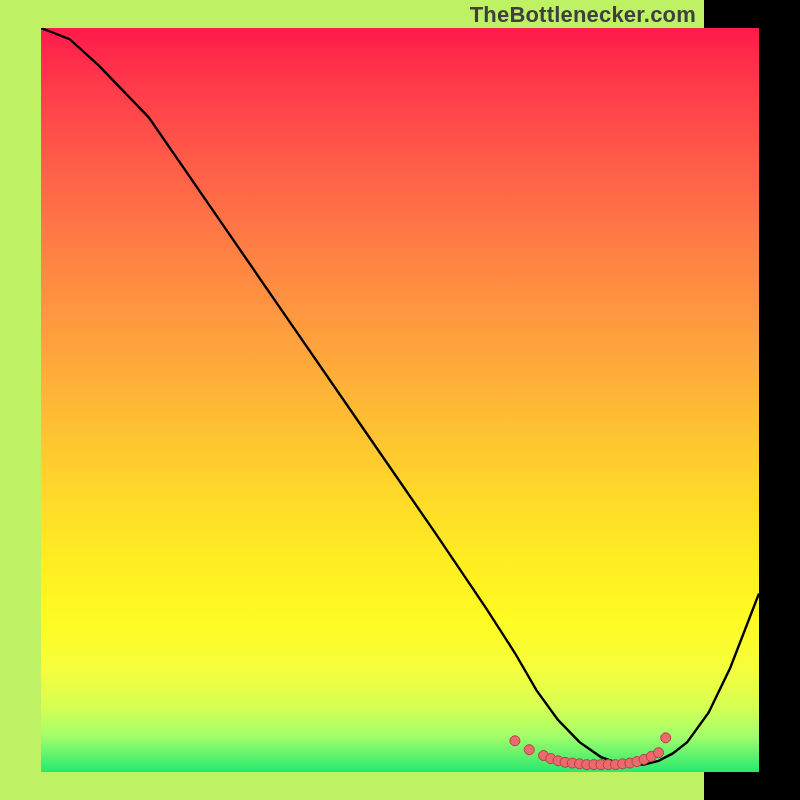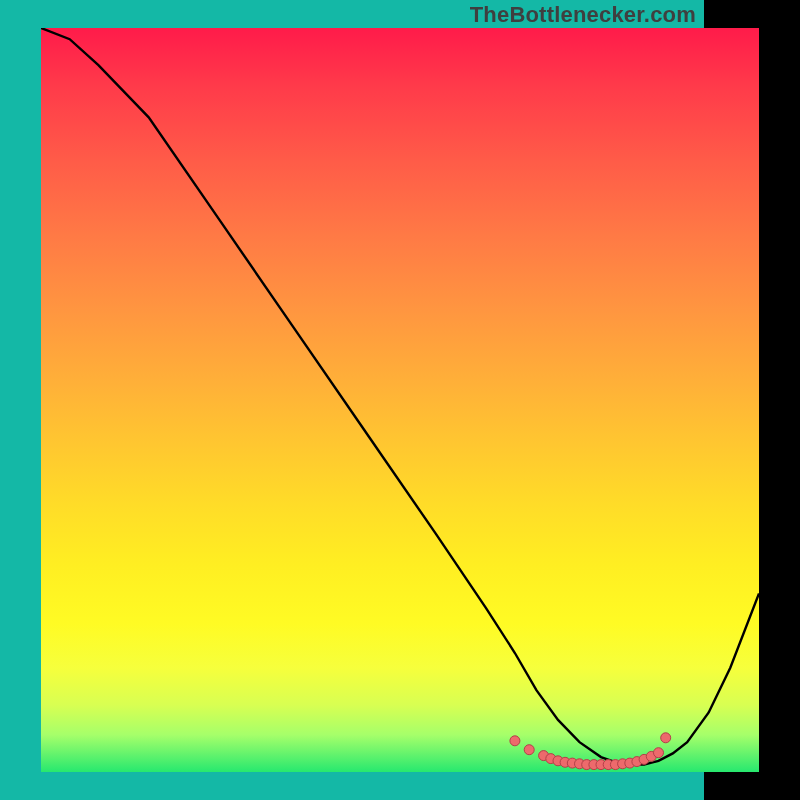--- a/index.html
+++ b/index.html
@@ -8,21 +8,21 @@
     width: 800px;
     height: 800px;
     background: #000;
     overflow: hidden;
     font-family: Arial, Helvetica, sans-serif;
   }
   .frame {
     position: relative;
     width: 704px;
     height: 800px;
-    background: #14b8a6;
+    background: #bef264;
   }
   .watermark {
     position: absolute;
     top: 2px;
     right: 8px;
     color: #3f3f3f;
     font-size: 22px;
     font-weight: bold;
     letter-spacing: 0.2px;
     z-index: 5;

